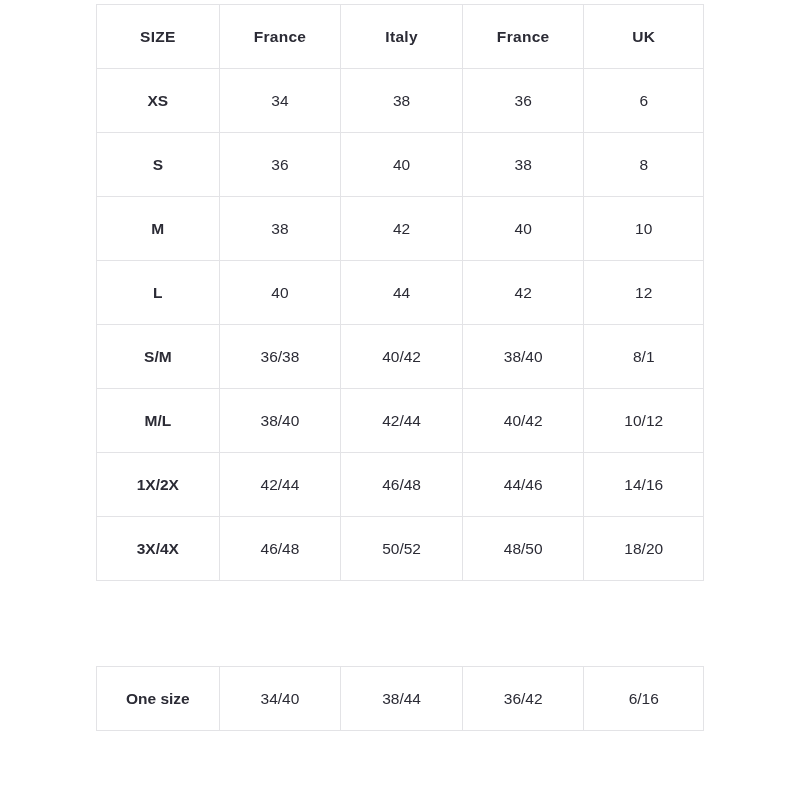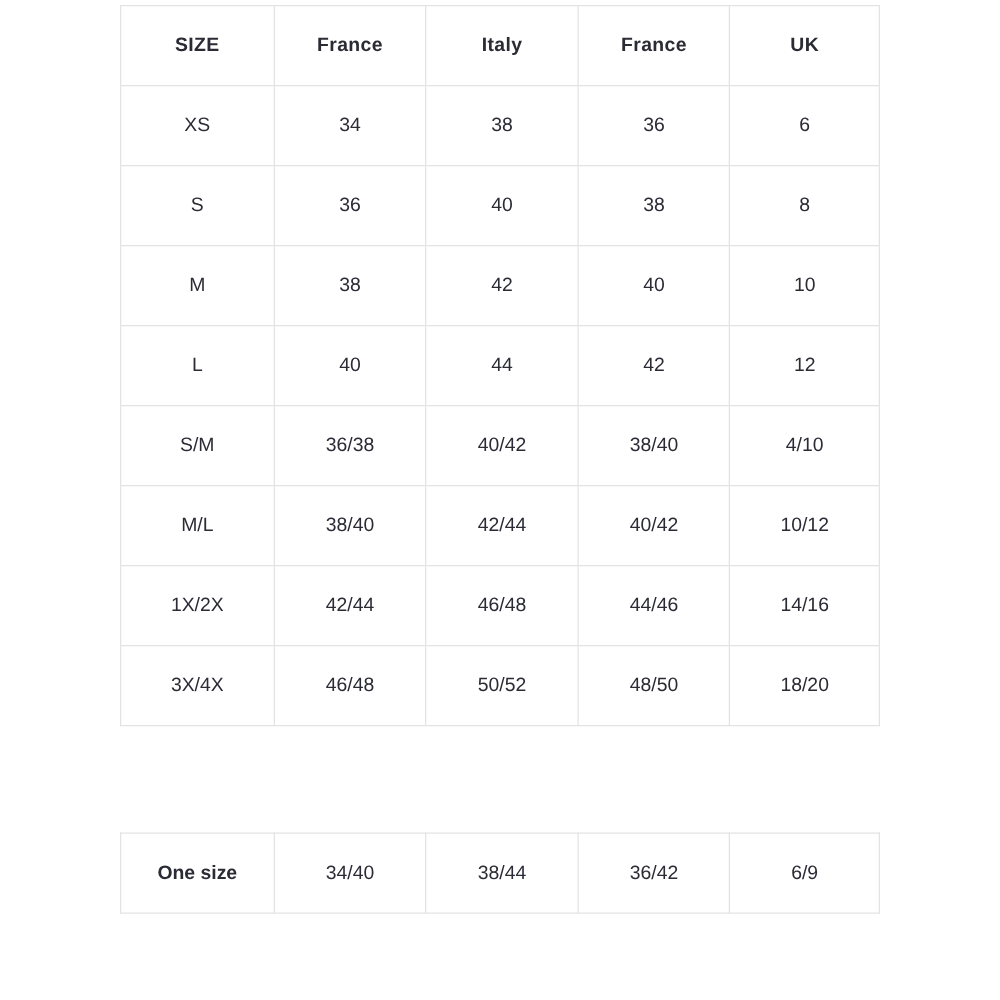--- a/index.html
+++ b/index.html
@@ -43,21 +43,21 @@
     font-weight: 400;
     padding: 0;
     height: 63px;
   }
   table.size-table thead th {
     font-weight: 700;
     letter-spacing: 0.3px;
     height: 63px;
   }
   table.size-table tbody td.rowhead {
-    font-weight: 400;
+    font-weight: 700;
   }
   
   col.c0 { width: 117px; }
   col.c1 { width: 116px; }
   col.c2 { width: 116px; }
   col.c3 { width: 116px; }
   col.c4 { width: 114px; }
 
   #extra-table td { height: 63px; }
   #extra-table td.rowhead { font-weight: 700; }
@@ -112,21 +112,21 @@
           <td>40</td>
           <td>44</td>
           <td>42</td>
           <td>12</td>
         </tr>
         <tr>
           <td class="rowhead">S/M</td>
           <td>36/38</td>
           <td>40/42</td>
           <td>38/40</td>
-          <td>4/10</td>
+          <td>8/1</td>
         </tr>
         <tr>
           <td class="rowhead">M/L</td>
           <td>38/40</td>
           <td>42/44</td>
           <td>40/42</td>
           <td>10/12</td>
         </tr>
         <tr>
           <td class="rowhead">1X/2X</td>
@@ -154,19 +154,19 @@
           <col class="c2">
           <col class="c3">
           <col class="c4">
       </colgroup>
       <tbody>
         <tr>
           <td class="rowhead">One size</td>
           <td>34/40</td>
           <td>38/44</td>
           <td>36/42</td>
-          <td>6/9</td>
+          <td>6/16</td>
         </tr>
       </tbody>
     </table>
   </div>
 
 </div>
 
 </body></html>

